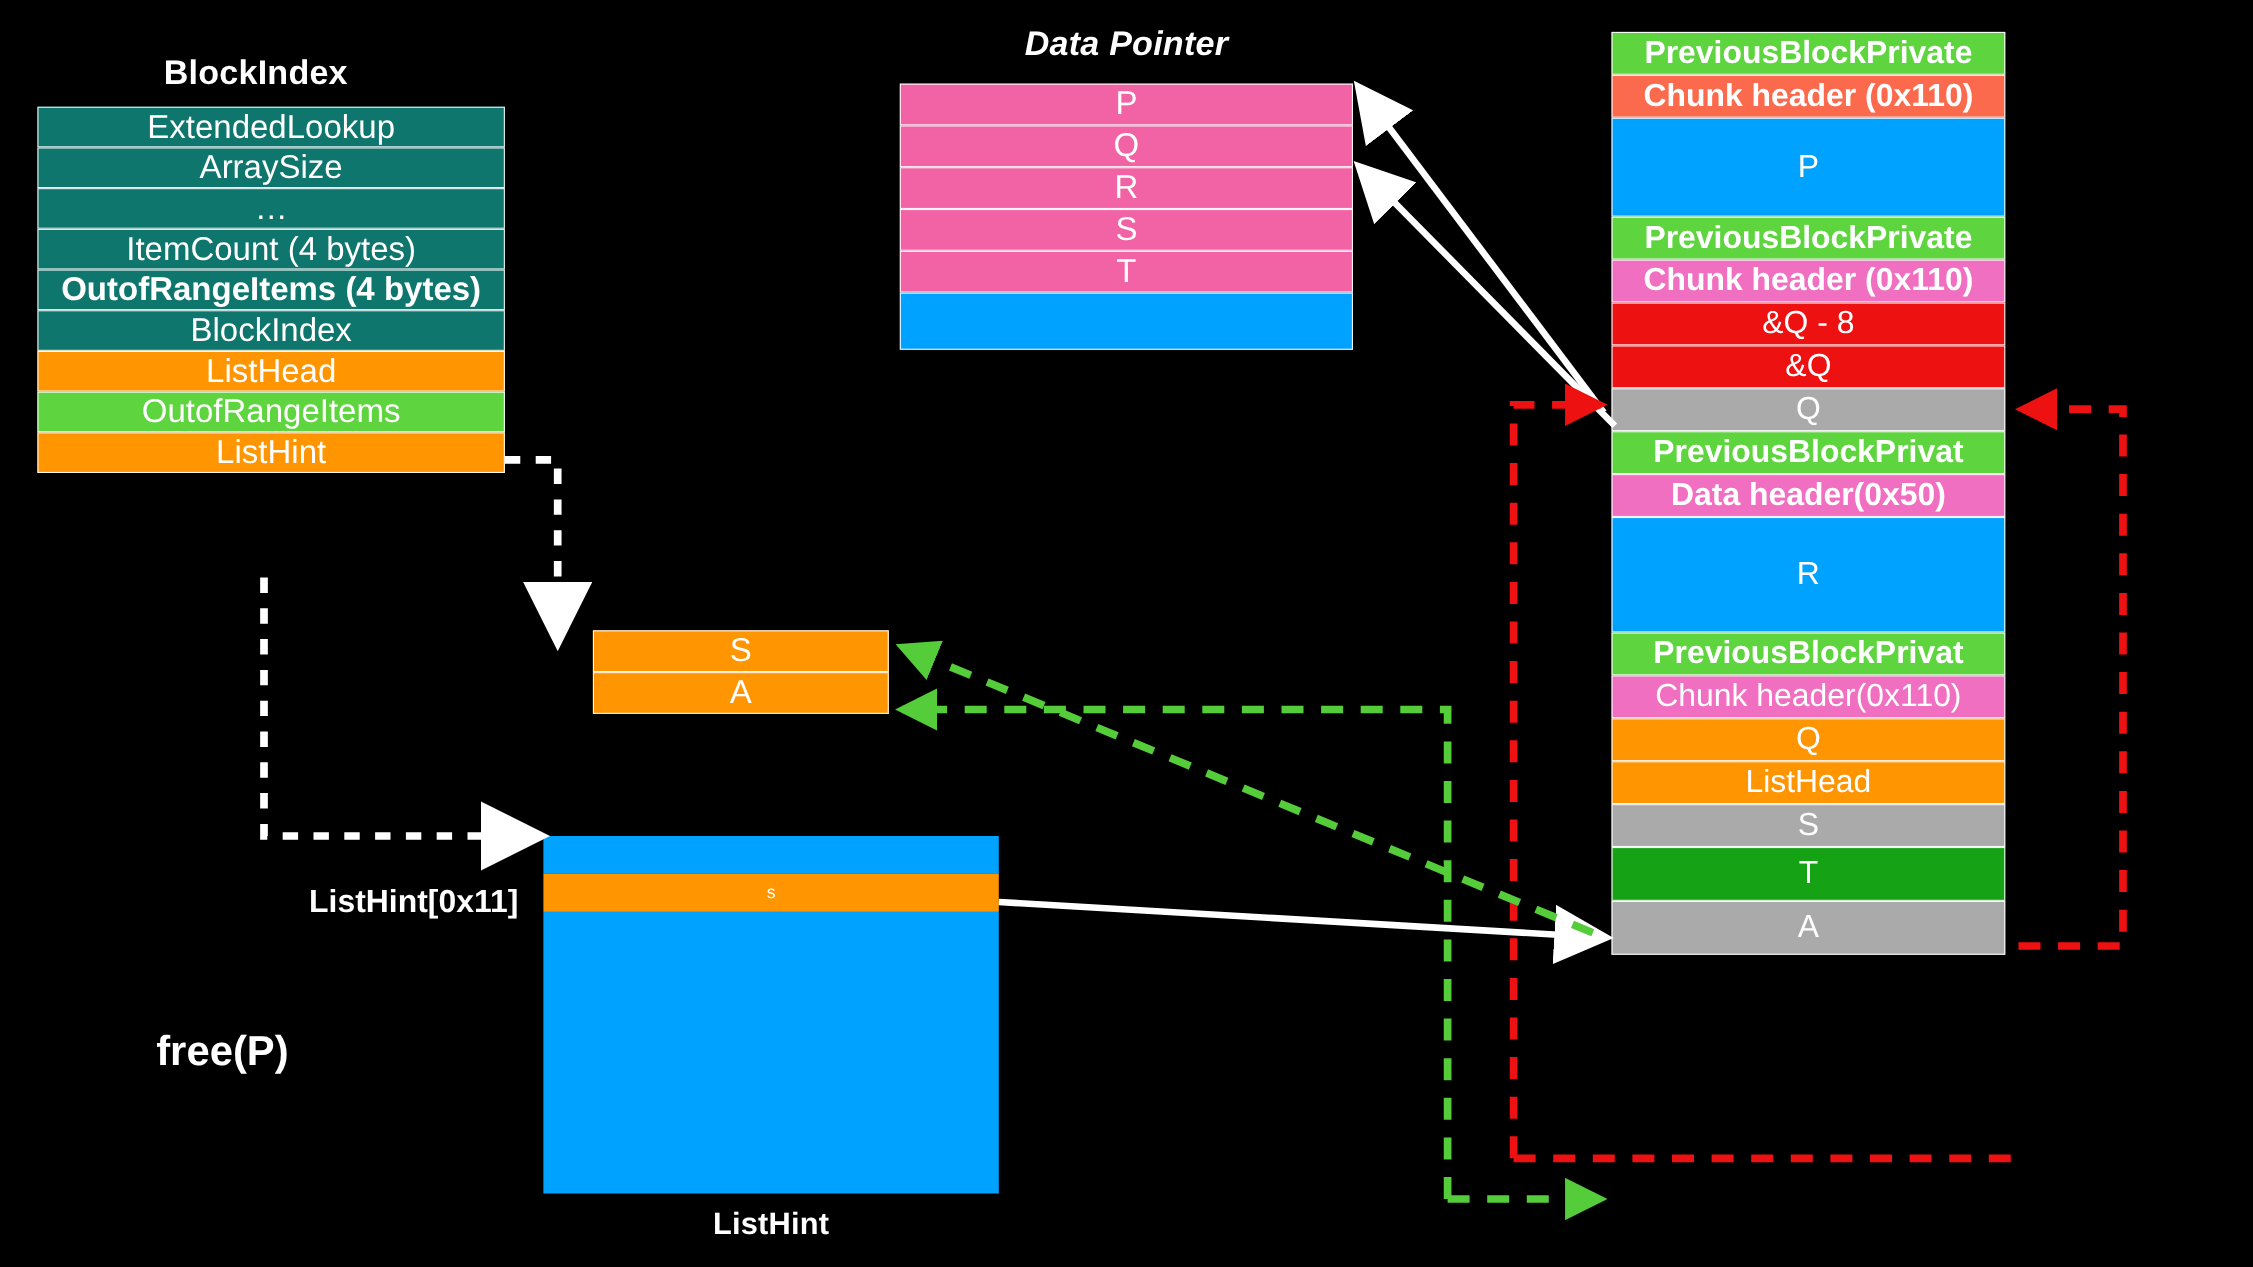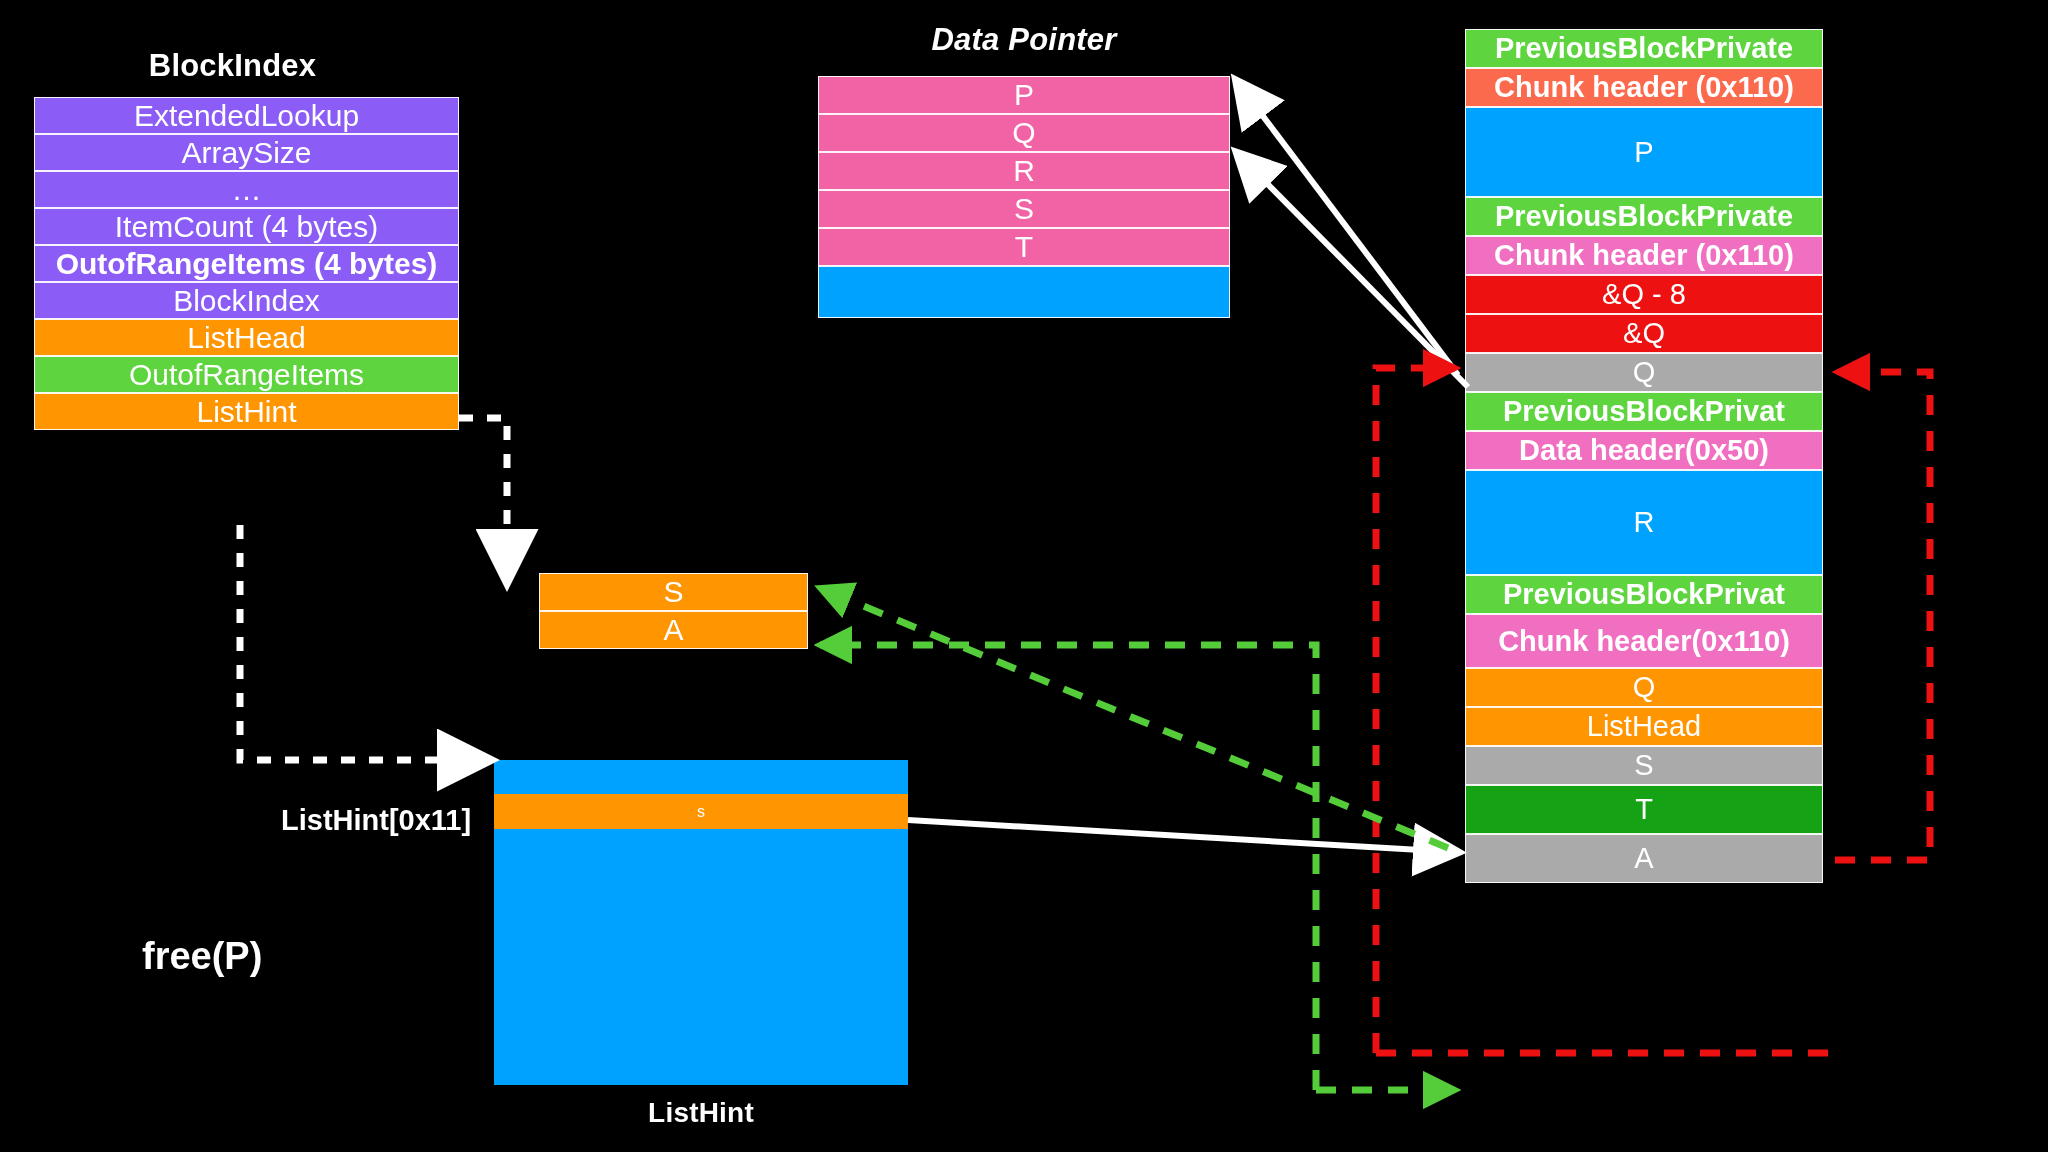--- a/index.html
+++ b/index.html
@@ -17,21 +17,21 @@
   .row{
     box-sizing:border-box;
     display:flex;align-items:center;justify-content:center;
     border:1px solid rgba(255,255,255,.92);
     color:#fff;white-space:nowrap;overflow:hidden;
   }
 
   
   #blockindex{left:34px;top:97px;width:425px;}
   #blockindex .row{font-size:30px;}
-  .c-magenta{background:#8b5cf6;}
+  .c-magenta{background:#0f766e;}
   .c-orange{background:#FF9500;}
   .c-lime{background:#5ED53F;}
 
   
   #datapointer{left:818px;top:76px;width:412px;}
   #datapointer .row{font-size:30px;}
   .c-pink{background:#F263A6;}
   .c-blue{background:#00A2FF;}
 
   
@@ -141,21 +141,21 @@
       </div>
       <div class="row c-hotpink" style="height: 39px; font-weight: bold;">
         <span>Data header(0x50)</span>
       </div>
       <div class="row c-blue" style="height: 105px; font-weight: normal;">
         <span>R</span>
       </div>
       <div class="row c-lime" style="height: 39px; font-weight: bold;">
         <span>PreviousBlockPrivat</span>
       </div>
-      <div class="row c-hotpink" style="height: 54px; font-weight: bold; justify-content: center;">
+      <div class="row c-hotpink" style="height: 39px; font-weight: normal; justify-content: center;">
         <span>Chunk header(0x110)</span>
       </div>
       <div class="row c-orange" style="height: 39px; font-weight: normal;">
         <span>Q</span>
       </div>
       <div class="row c-orange" style="height: 39px; font-weight: normal;">
         <span>ListHead</span>
       </div>
       <div class="row c-grey" style="height: 39px; font-weight: normal;">
         <span>S</span>

